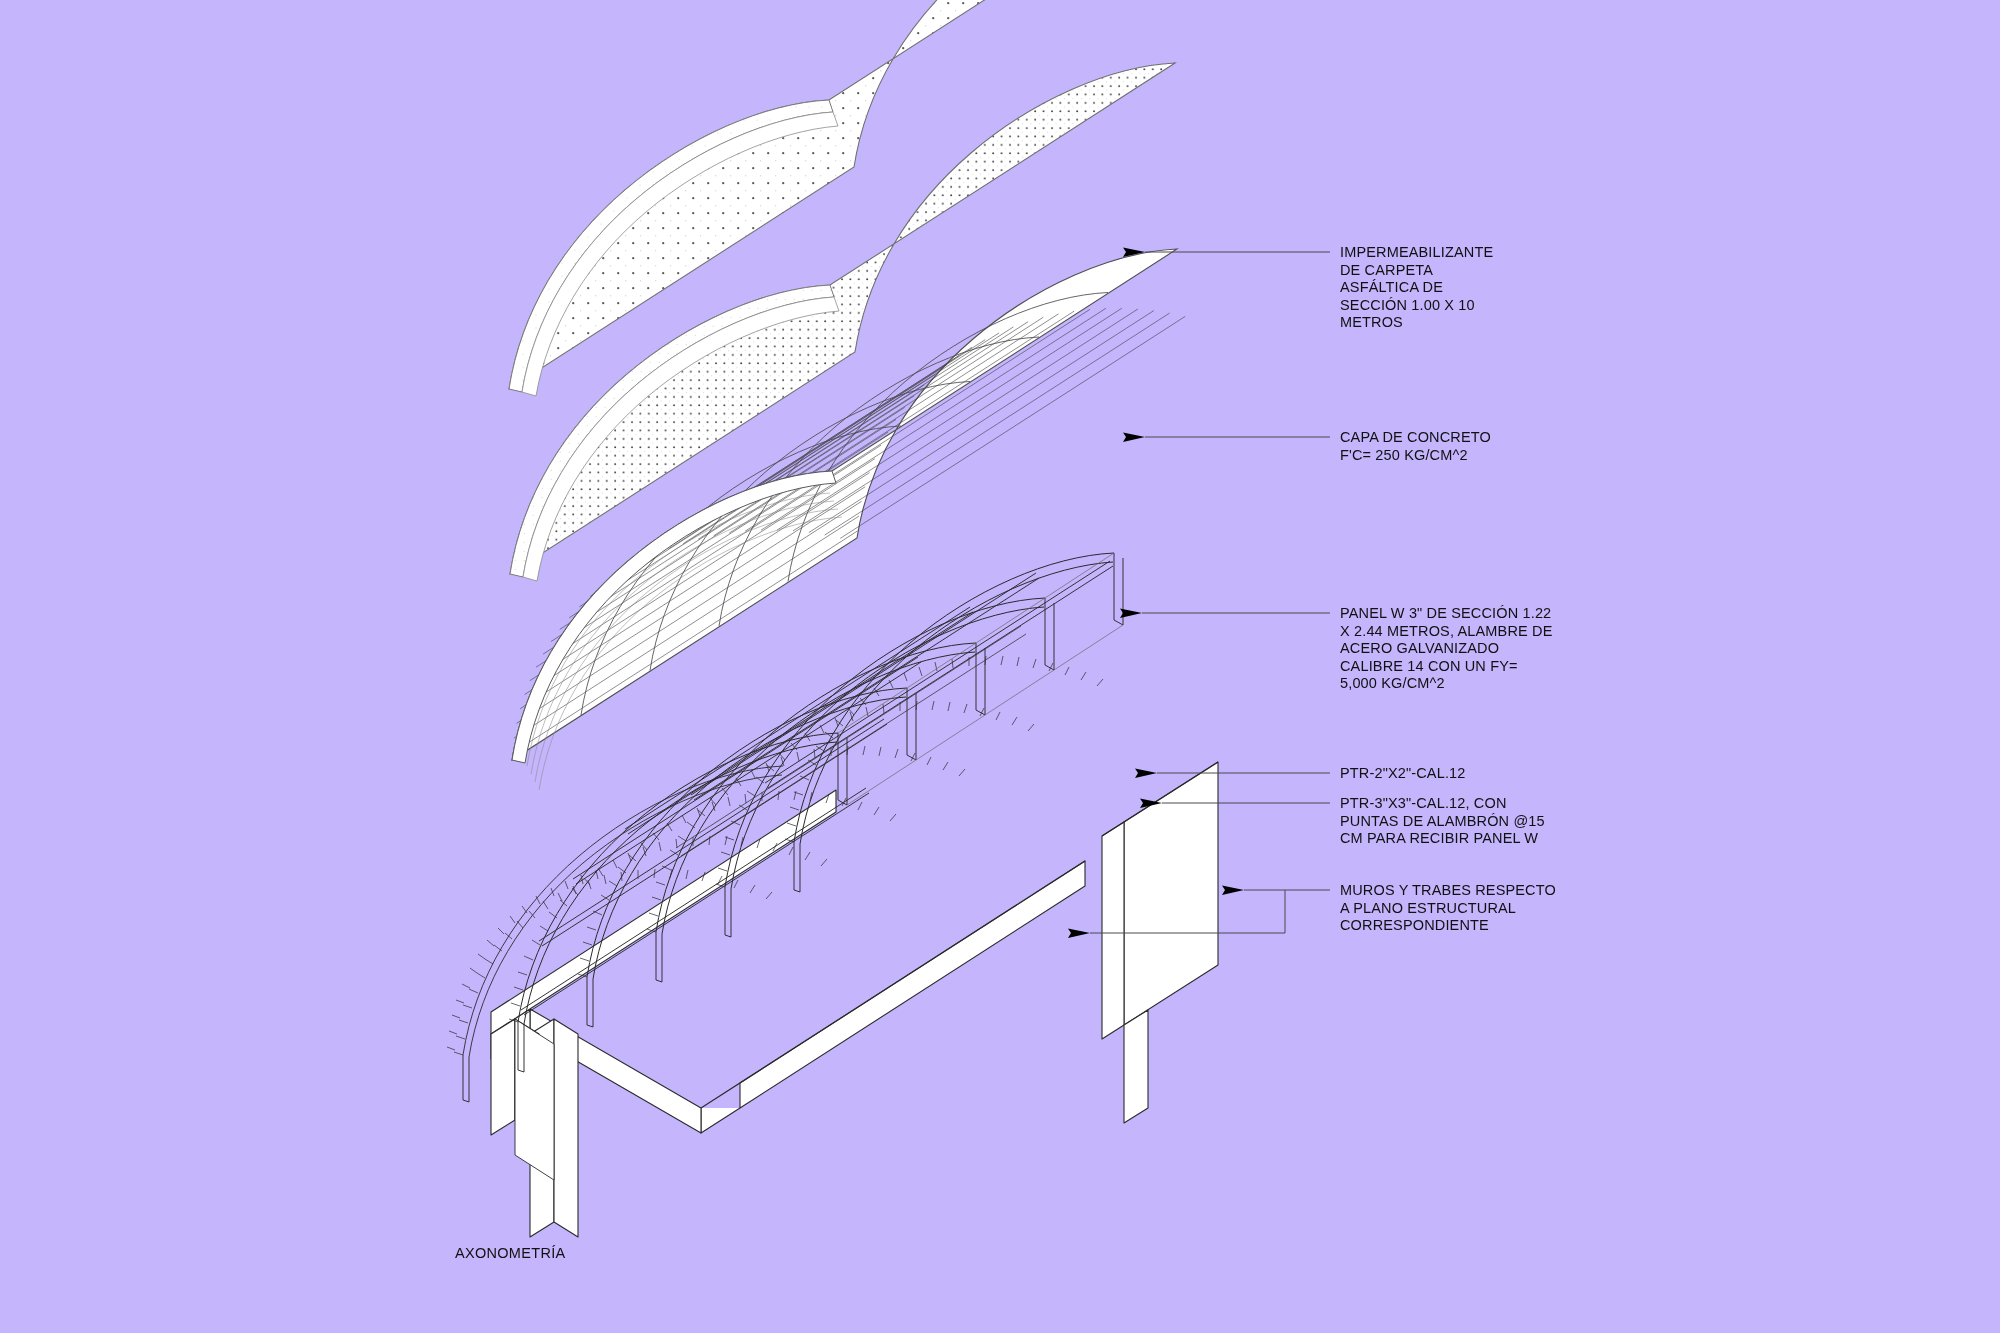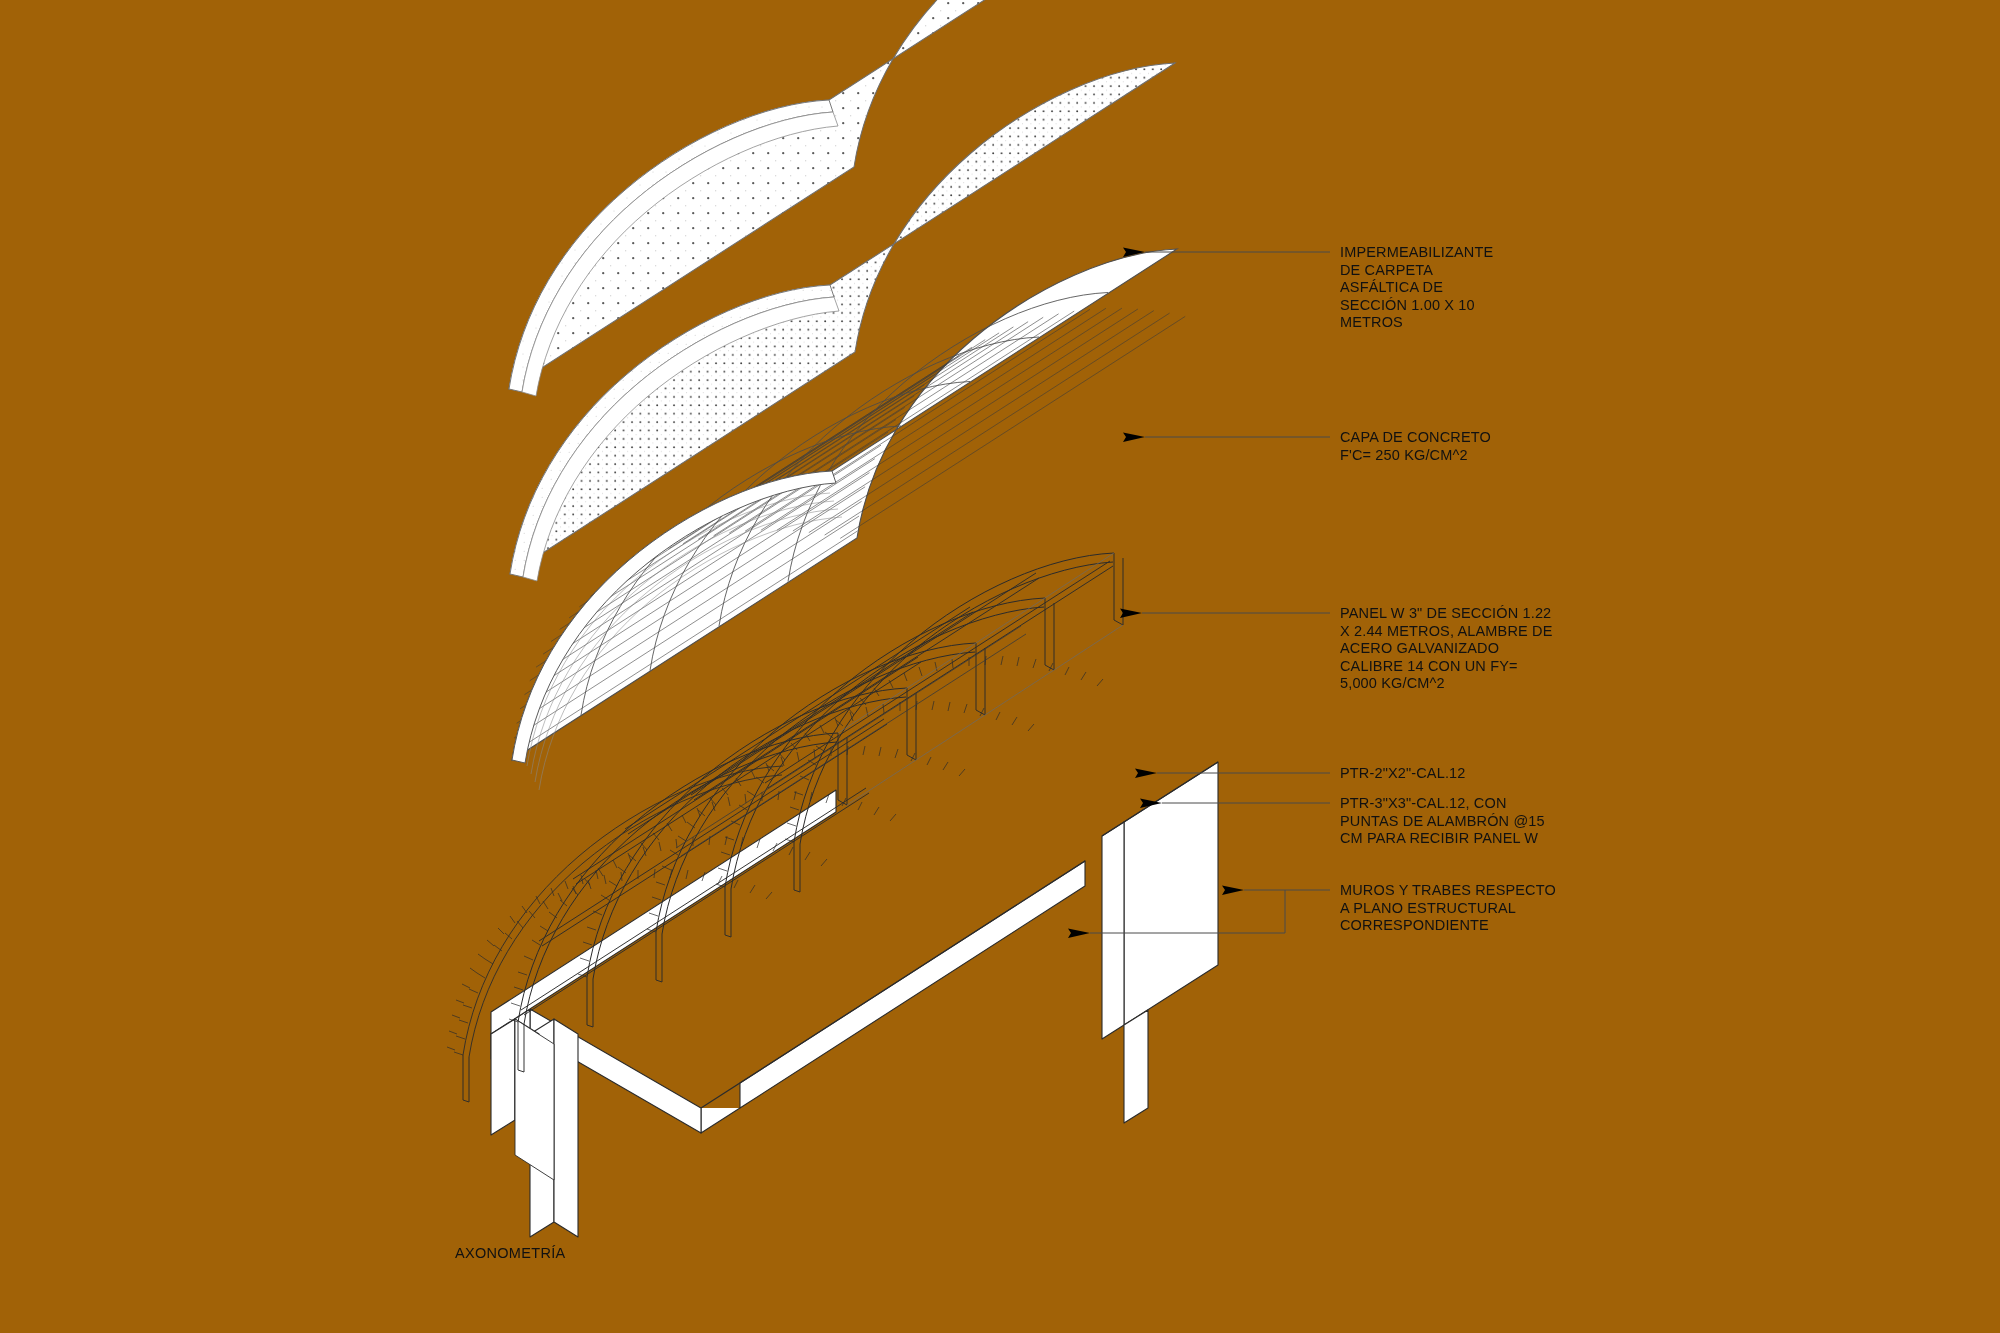--- a/index.html
+++ b/index.html
@@ -11,21 +11,21 @@
   body {
     width: 2000px;
     height: 1333px;
     font-family: "Liberation Sans", sans-serif;
     overflow: hidden;
   }
   #sheet {
     position: relative;
     width: 2000px;
     height: 1333px;
-    background: #a16207;
+    background: #c4b5fd;
   }
   #drawing {
     position: absolute;
     left: 0;
     top: 0;
     width: 2000px;
     height: 1333px;
     display: block;
   }
   .note-text {

